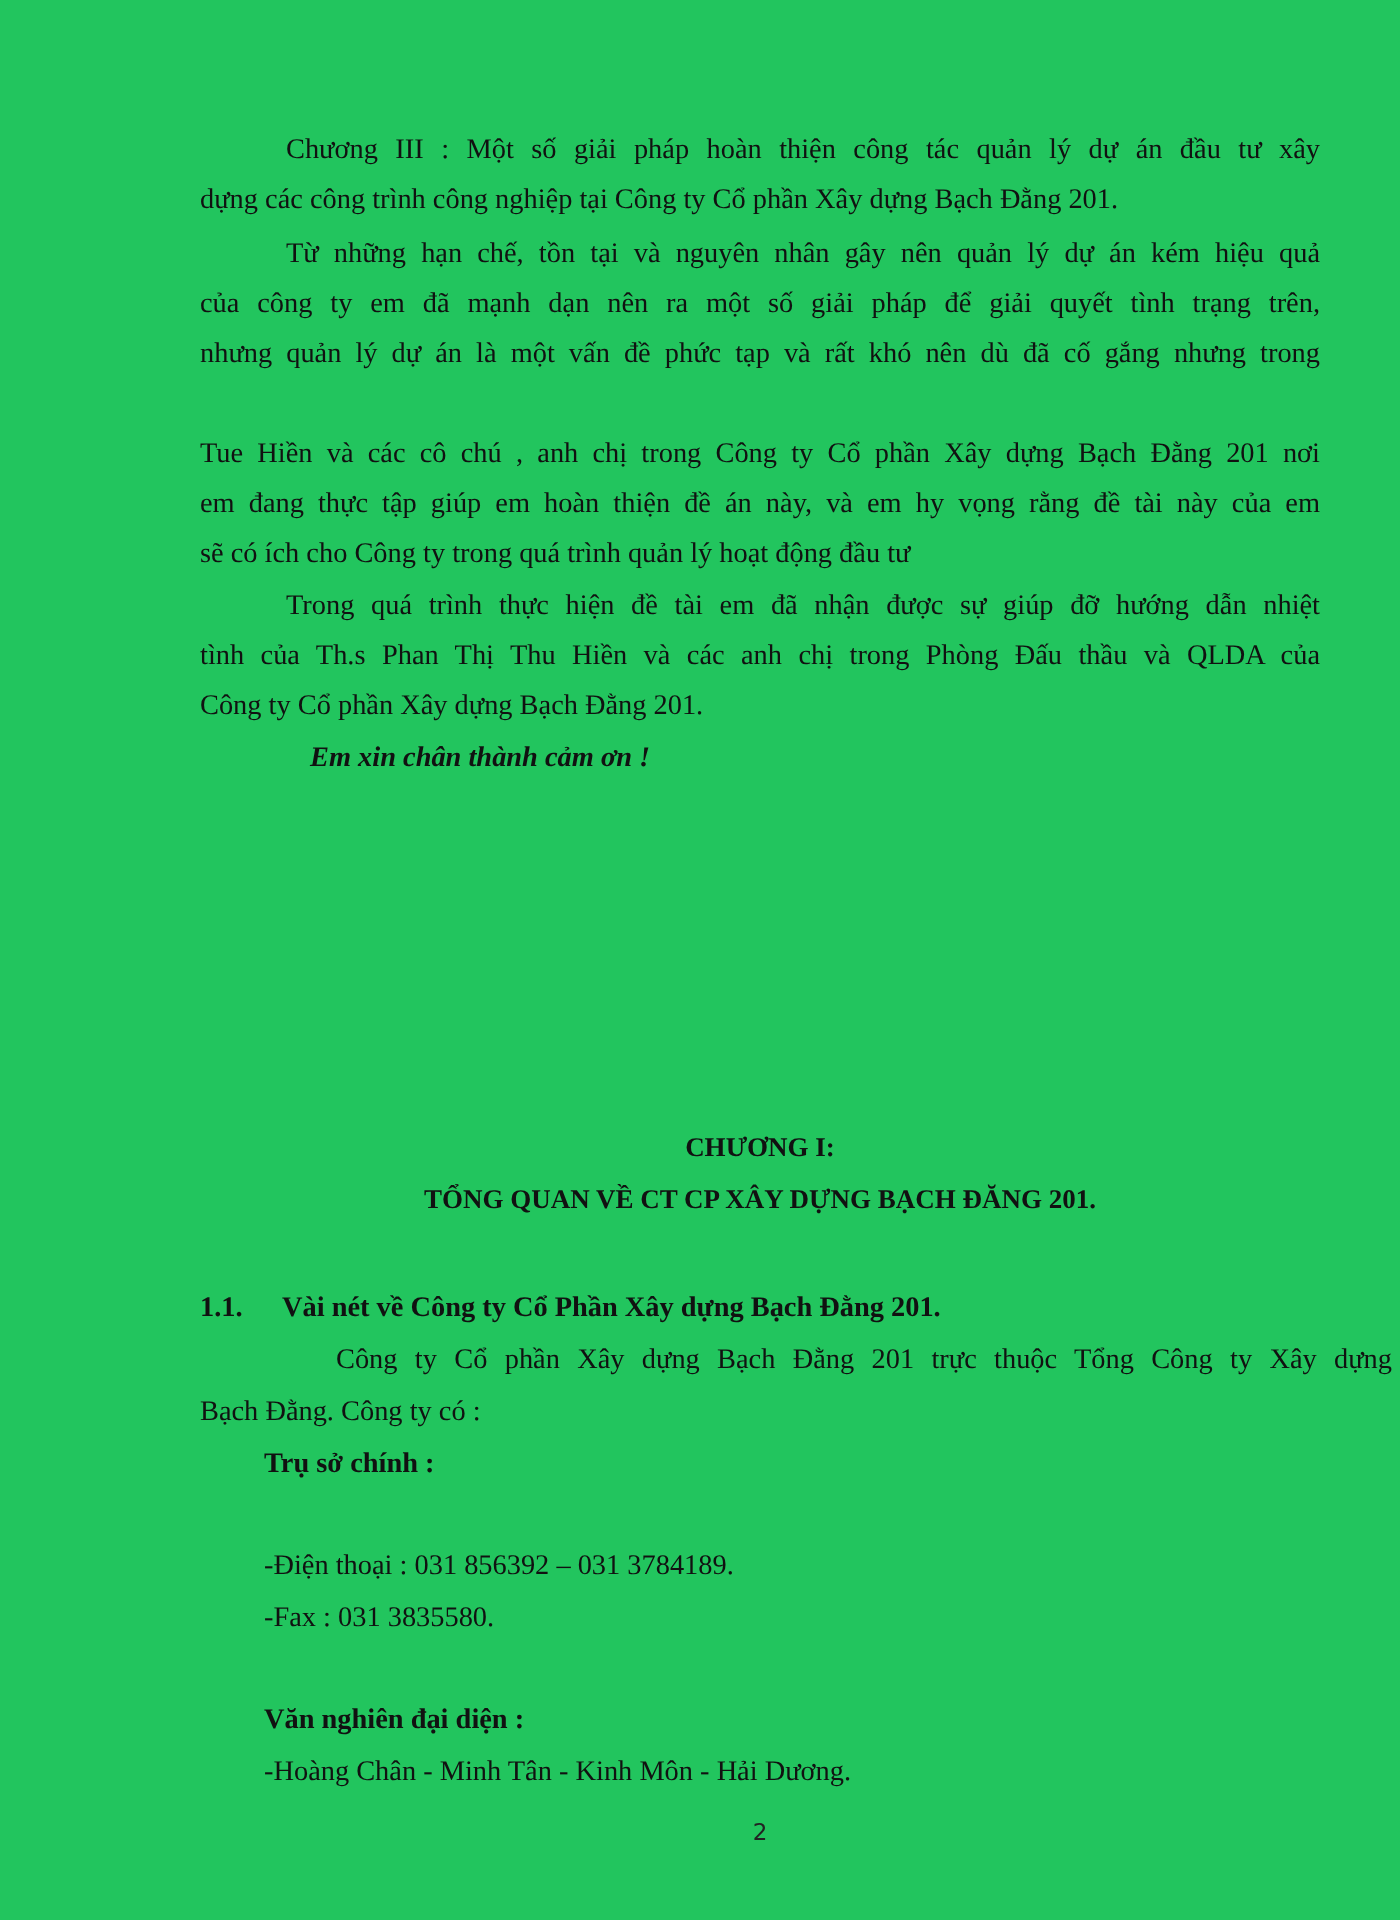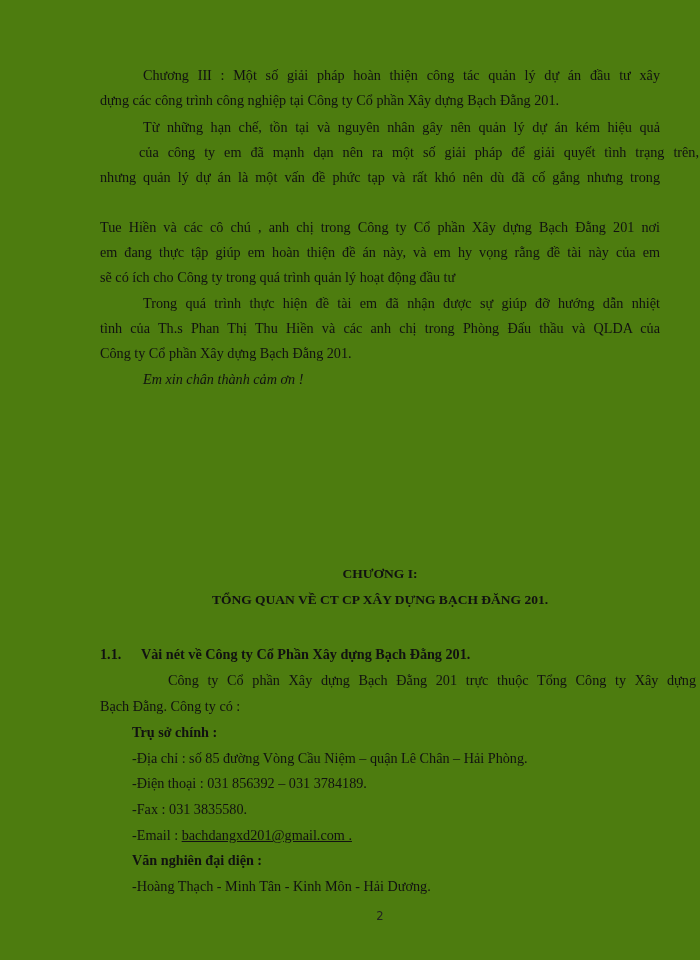--- a/index.html
+++ b/index.html
@@ -1,40 +1,40 @@
 <!DOCTYPE html>
 <html><head>
 <meta charset="utf-8">
 <style>
   html, body { margin:0; padding:0; background:#ffffff; }
   body { width:700px; height:960px; position:relative; overflow:hidden;
          font-family:"Liberation Serif","DejaVu Serif",serif; color:#111; }
-  .page { position:absolute; left:0; top:0; width:700px; height:960px; background:#4d7c0f; }
+  .page { position:absolute; left:0; top:0; width:700px; height:960px; background:#22c55e; }
   .line { position:absolute; left:100px; width:560px; font-size:14.2px; line-height:18px;
           white-space:nowrap; }
   .just { text-align:justify; text-align-last:justify; }
   .ind1 { left:143px; width:517px; }
   .bold { font-weight:bold; }
-  .bi { font-weight:normal; font-style:italic; }
+  .bi { font-weight:bold; font-style:italic;margin-left:12px; }
   .center { left:0; width:760px; text-align:center; }
   .heading-num { display:inline-block; width:41px; }
   .email { text-decoration:underline; }
   .pagenum { position:absolute; left:0; width:760px; text-align:center; top:909px;
              font-family:"DejaVu Sans","Liberation Sans",sans-serif; font-size:11.5px; color:#222; }
 </style>
 </head>
 <body>
 
 <div class="page">
 
   <div class="line just ind1" style="top:66px;">Chương  III : Một số giải pháp hoàn thiện công tác quản lý dự án đầu tư xây</div>
   <div class="line" style="top:91px;">dựng các công trình công nghiệp tại Công ty Cổ phần Xây dựng Bạch Đằng 201.</div>
 
   <div class="line just ind1" style="top:118px;">Từ những hạn chế, tồn tại và nguyên nhân gây nên quản lý dự án kém hiệu quả</div>
-  <div class="line just" style="top:143px;margin-left:39px;">của công ty em đã mạnh dạn nên ra một số giải pháp để giải quyết tình trạng trên,</div>
+  <div class="line just" style="top:143px;">của công ty em đã mạnh dạn nên ra một số giải pháp để giải quyết tình trạng trên,</div>
   <div class="line just" style="top:168px;">nhưng quản lý dự án là một vấn đề phức tạp và rất khó nên dù đã cố gắng nhưng trong</div>
   <div class="line just" style="top:218px;">Tue Hiền và các cô chú , anh chị trong Công ty Cổ phần Xây dựng Bạch Đằng 201 nơi</div>
   <div class="line just" style="top:243px;">em đang thực tập giúp em hoàn thiện đề án này, và em hy vọng rằng đề tài này của em</div>
   <div class="line just ind1" style="top:294px;">Trong quá trình thực hiện đề tài em đã nhận được sự giúp đỡ hướng dẫn nhiệt</div>
 
   <div class="line" style="top:268px;">sẽ có ích cho Công ty trong quá trình quản lý hoạt động đầu tư</div>
   <div class="line just" style="top:319px;">tình của Th.s Phan Thị Thu Hiền và các anh chị trong Phòng Đấu thầu và QLDA của</div>
   <div class="line" style="top:344px;">Công ty Cổ phần Xây dựng Bạch Đằng 201.</div>
 
   <div class="line bi ind1" style="top:370px;">Em xin chân thành cảm ơn !</div>
@@ -43,24 +43,20 @@
   <div class="line bold center" style="top:591px; font-size:13.5px;">TỔNG QUAN VỀ CT CP XÂY DỰNG BẠCH ĐĂNG 201.</div>
 
   <div class="line bold" style="top:645px;">
     <span class="heading-num">1.1.</span><span>Vài nét về Công ty Cổ Phần Xây dựng Bạch Đằng 201.</span>
   </div>
 
   <div class="line just ind1" style="top:671px; left:132px; width:528px;margin-left:36px;">Công ty Cổ phần Xây dựng Bạch Đằng 201 trực thuộc Tổng Công ty Xây dựng</div>
   <div class="line" style="top:697px;">Bạch Đằng. Công ty có :</div>
 
   <div class="line bold" style="top:723px; left:132px;">Trụ sở chính :</div>
-  <div class="line" style="top:749px; left:132px;">-Địa chỉ : số 85 đường Vòng Cầu Niệm – quận Lê Chân – Hải Phòng.</div>
   <div class="line" style="top:774px; left:132px;">-Điện thoại : 031 856392 – 031 3784189.</div>
   <div class="line" style="top:800px; left:132px;">-Fax : 031 3835580.</div>
-  <div class="line" style="top:826px; left:132px;">
-    <span>-Email : </span><span class="email">bachdangxd201@gmail.com .</span>
-  </div>
 
   <div class="line bold" style="top:851px; left:132px;">Văn nghiên đại diện :</div>
-  <div class="line" style="top:877px; left:132px;">-Hoàng Thạch  - Minh Tân - Kinh Môn - Hải Dương.</div>
+  <div class="line" style="top:877px; left:132px;">-Hoàng Chân  - Minh Tân - Kinh Môn - Hải Dương.</div>
 
   <div class="pagenum">2</div>
 </div>
 
 </body></html>

